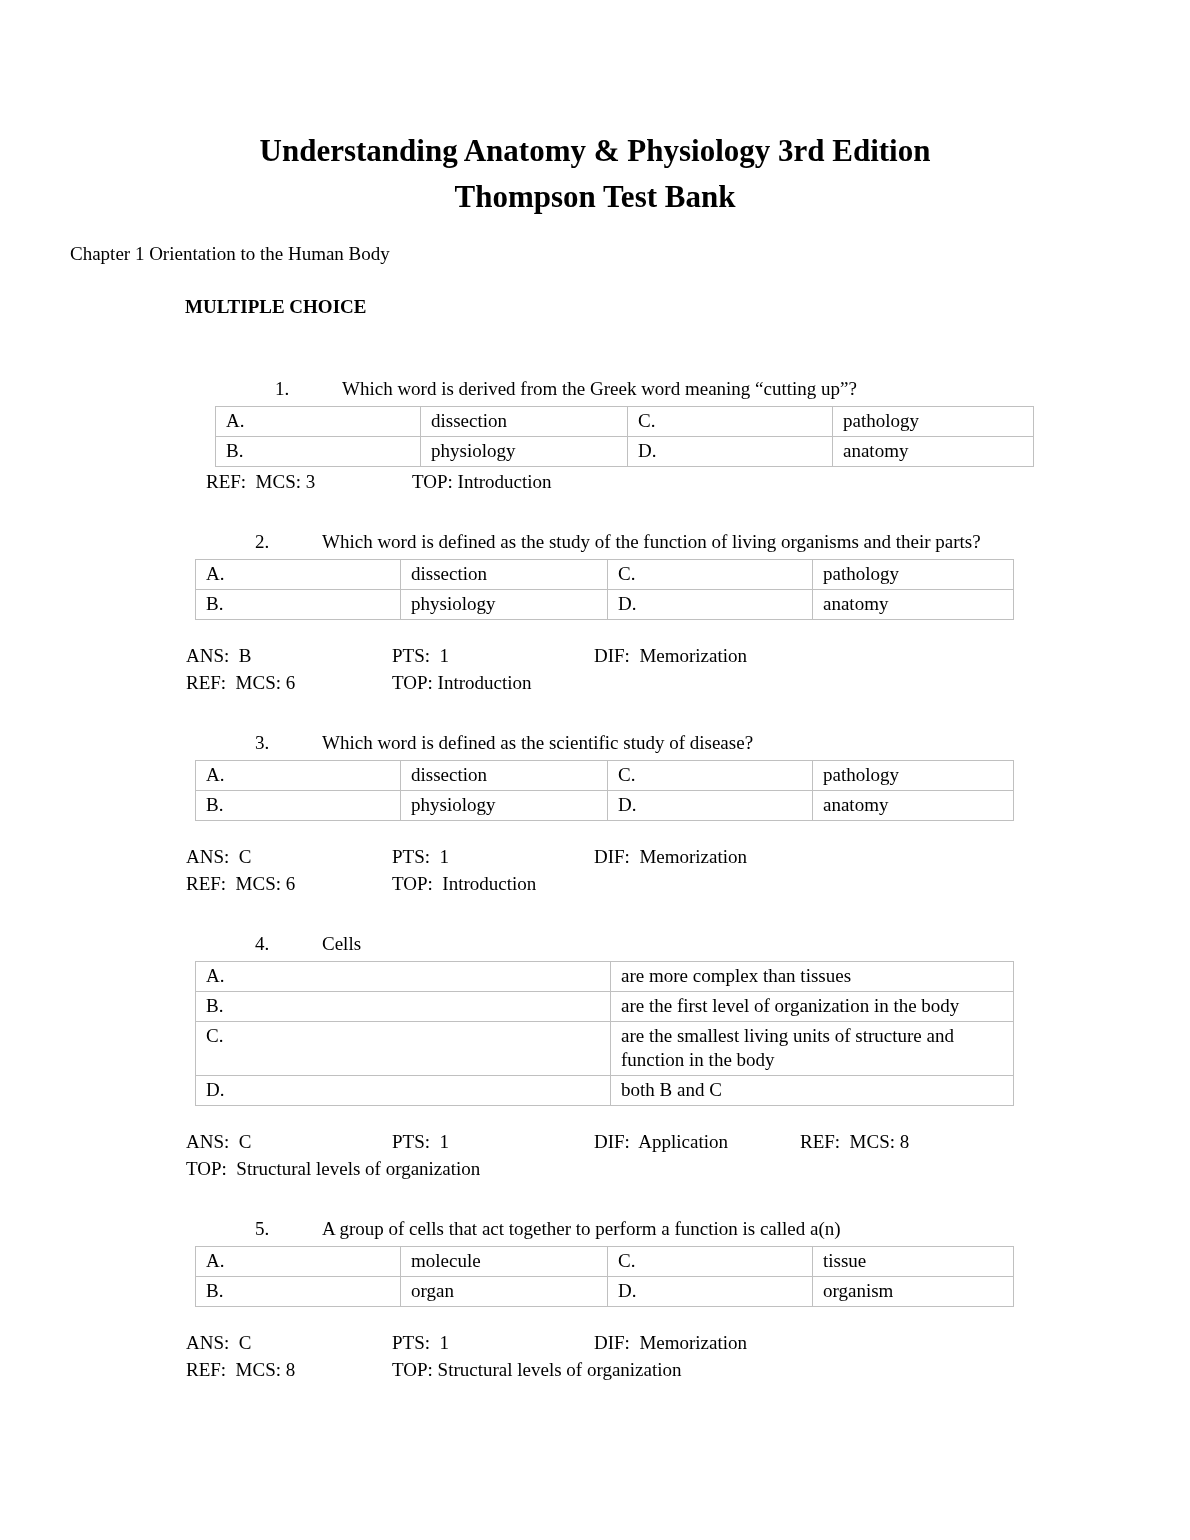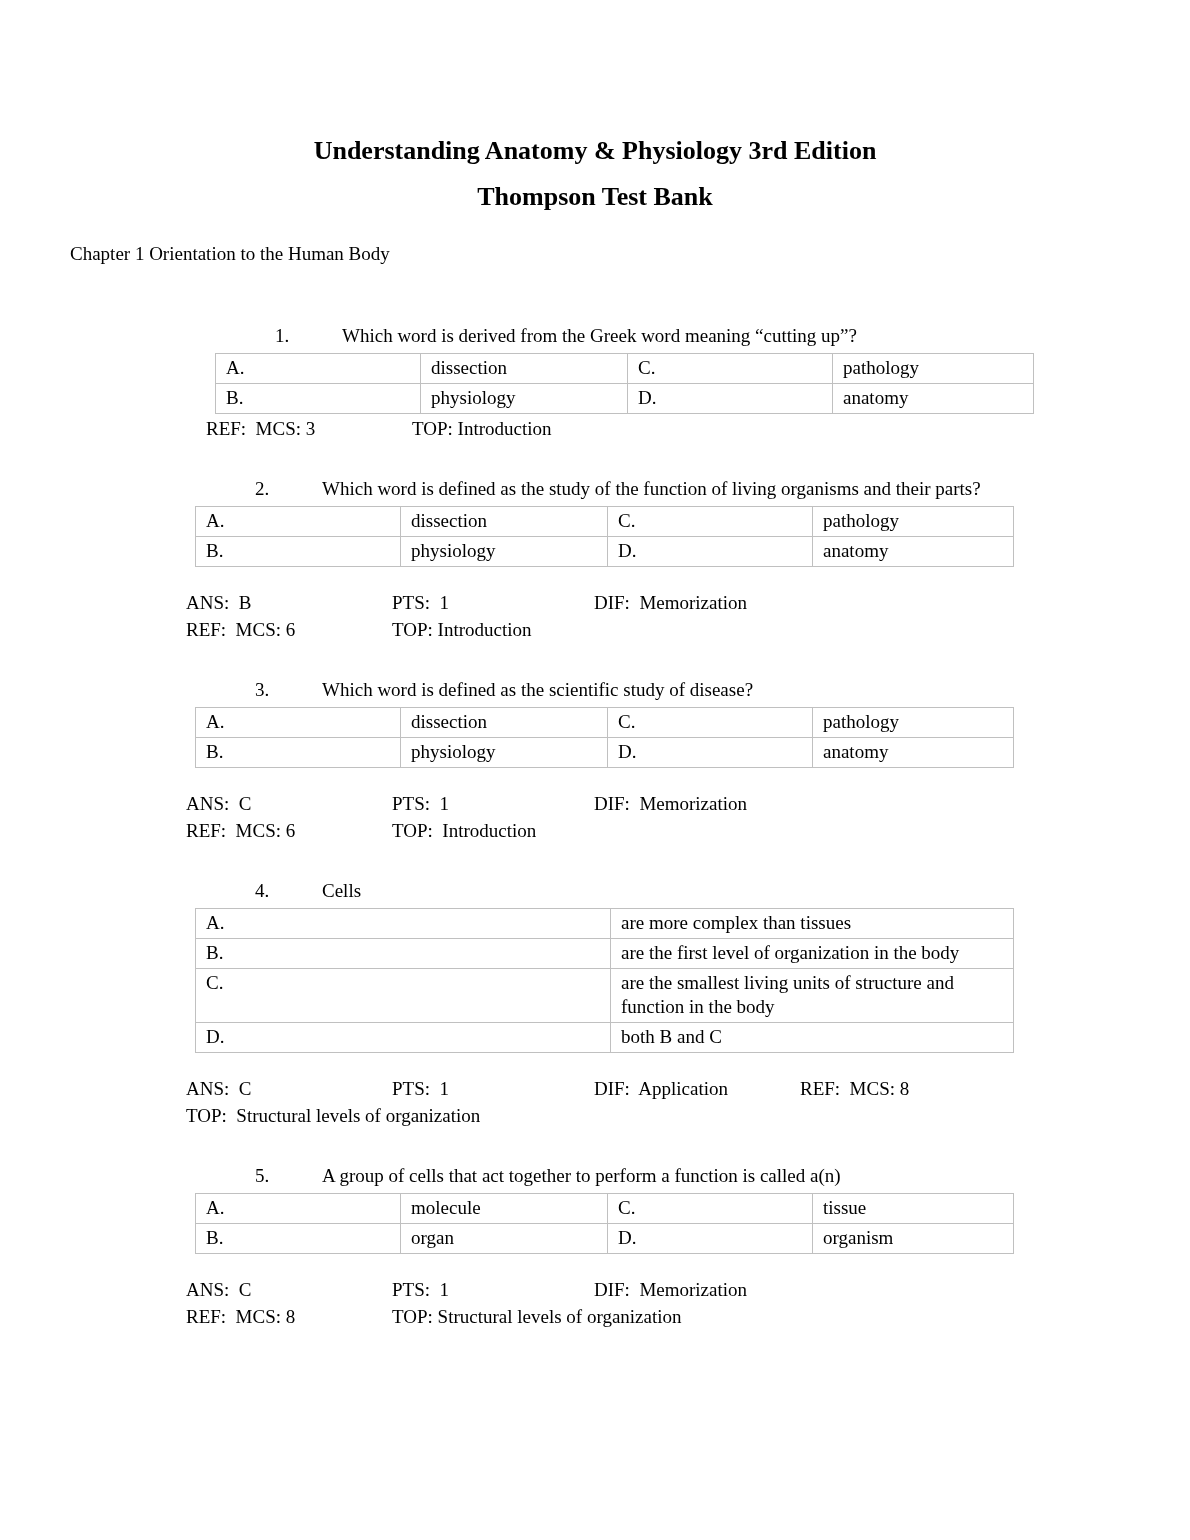--- a/index.html
+++ b/index.html
@@ -5,21 +5,21 @@
   * { margin:0; padding:0; box-sizing:border-box; }
   html, body { background:#ffffff; }
   body {
     width:1190px; height:1540px;
     font-family:"Liberation Serif", serif;
     font-size:19px; color:#000;
     overflow:hidden;
   }
   .page { width:1190px; height:1540px; background:#fff; }
   .title {
-    font-size:26px; font-weight:bold; text-align:center;
+    font-size:31px; font-weight:bold; text-align:center;
     margin-top:128px; line-height:46px;
   }
   .chapter { margin:20px 0 0 70px; line-height:27px; }
   .section { margin:26px 0 0 185px; font-weight:bold; line-height:27px; }
 
   .question { margin-top:33px; }
   .question.first { margin-top:55px;padding-left:20px; }
   .q-line { margin-left:186px; margin-right:180px; line-height:27px; }
   .q-num { display:inline-block; margin-left:69px; width:67px; }
 
@@ -44,20 +44,21 @@
 <body>
 
 <div class="page">
 
   <h1 class="title">
     <span>Understanding Anatomy &amp; Physiology 3rd Edition</span><br>
     <span>Thompson Test Bank</span>
   </h1>
 
   <p class="chapter">Chapter 1 Orientation to the Human Body</p>
+  <p class="section">MULTIPLE CHOICE</p>
 
   <div class="question first">
     <p class="q-line"><span class="q-num">1.</span><span>Which word is derived from the Greek word meaning “cutting up”?</span></p>
     <table class="opts">
       <colgroup>
           <col style="width:205px">
           <col style="width:207px">
           <col style="width:205px">
           <col style="width:201px">
         </colgroup>

